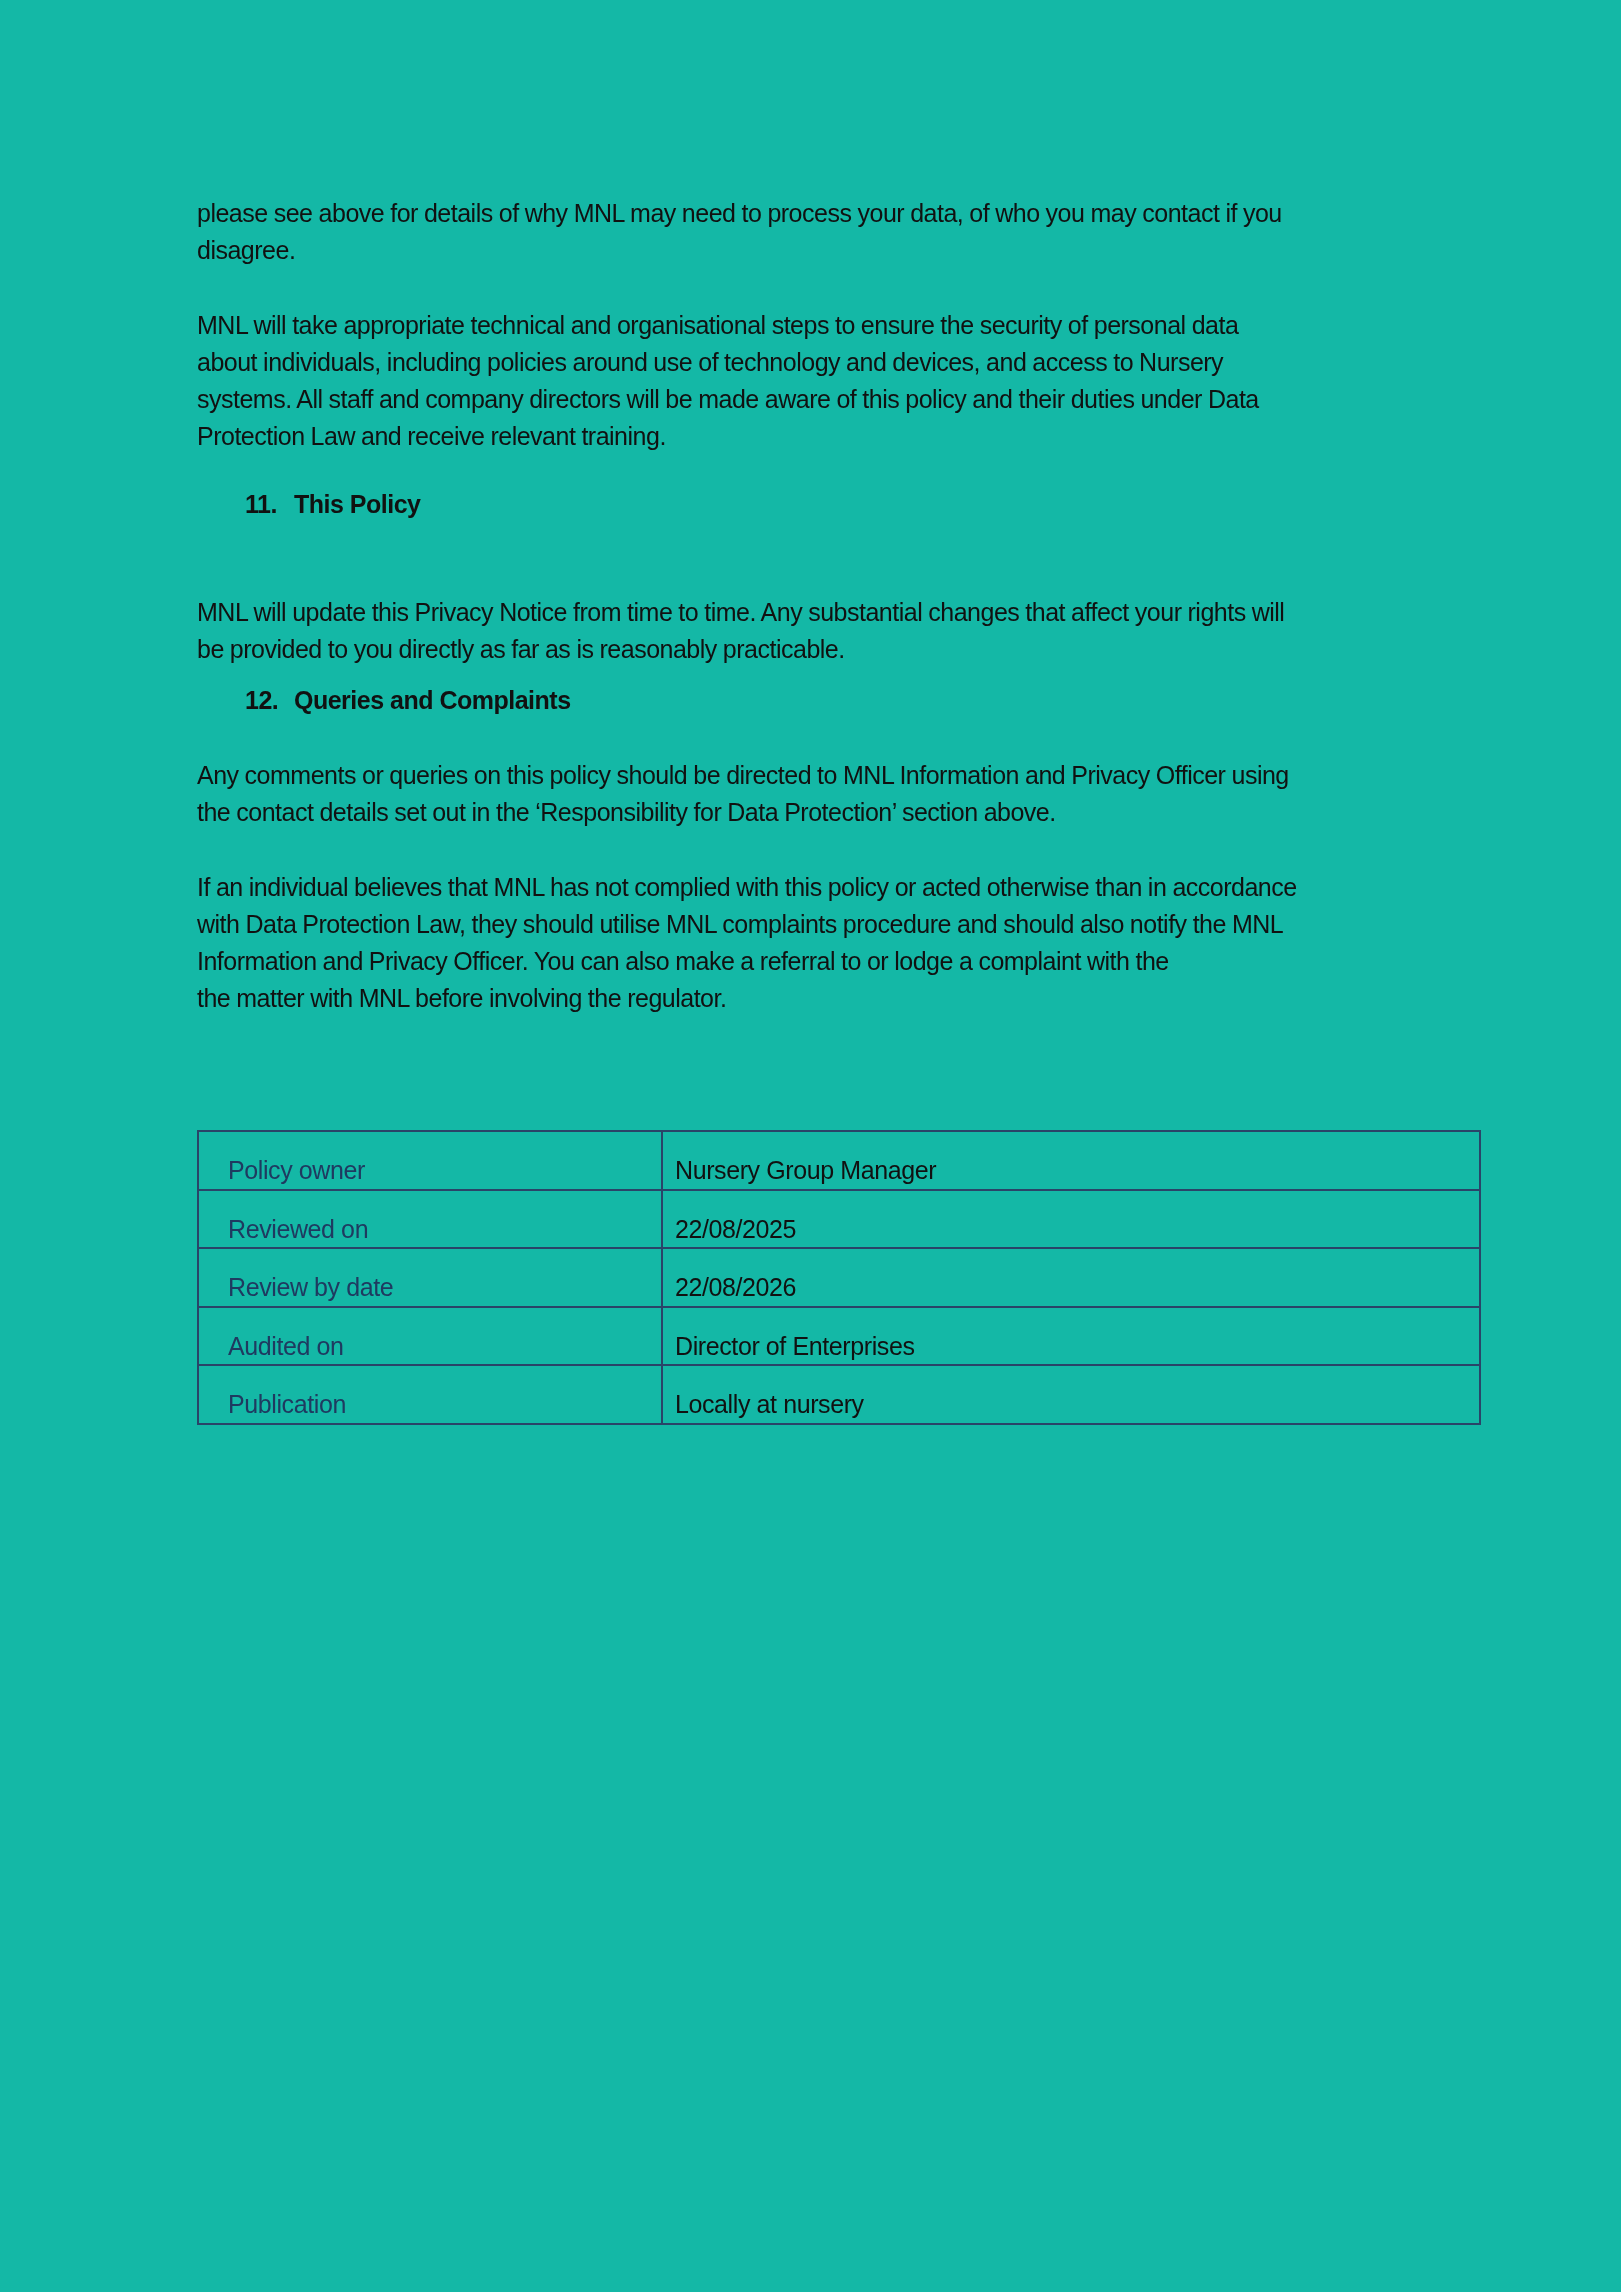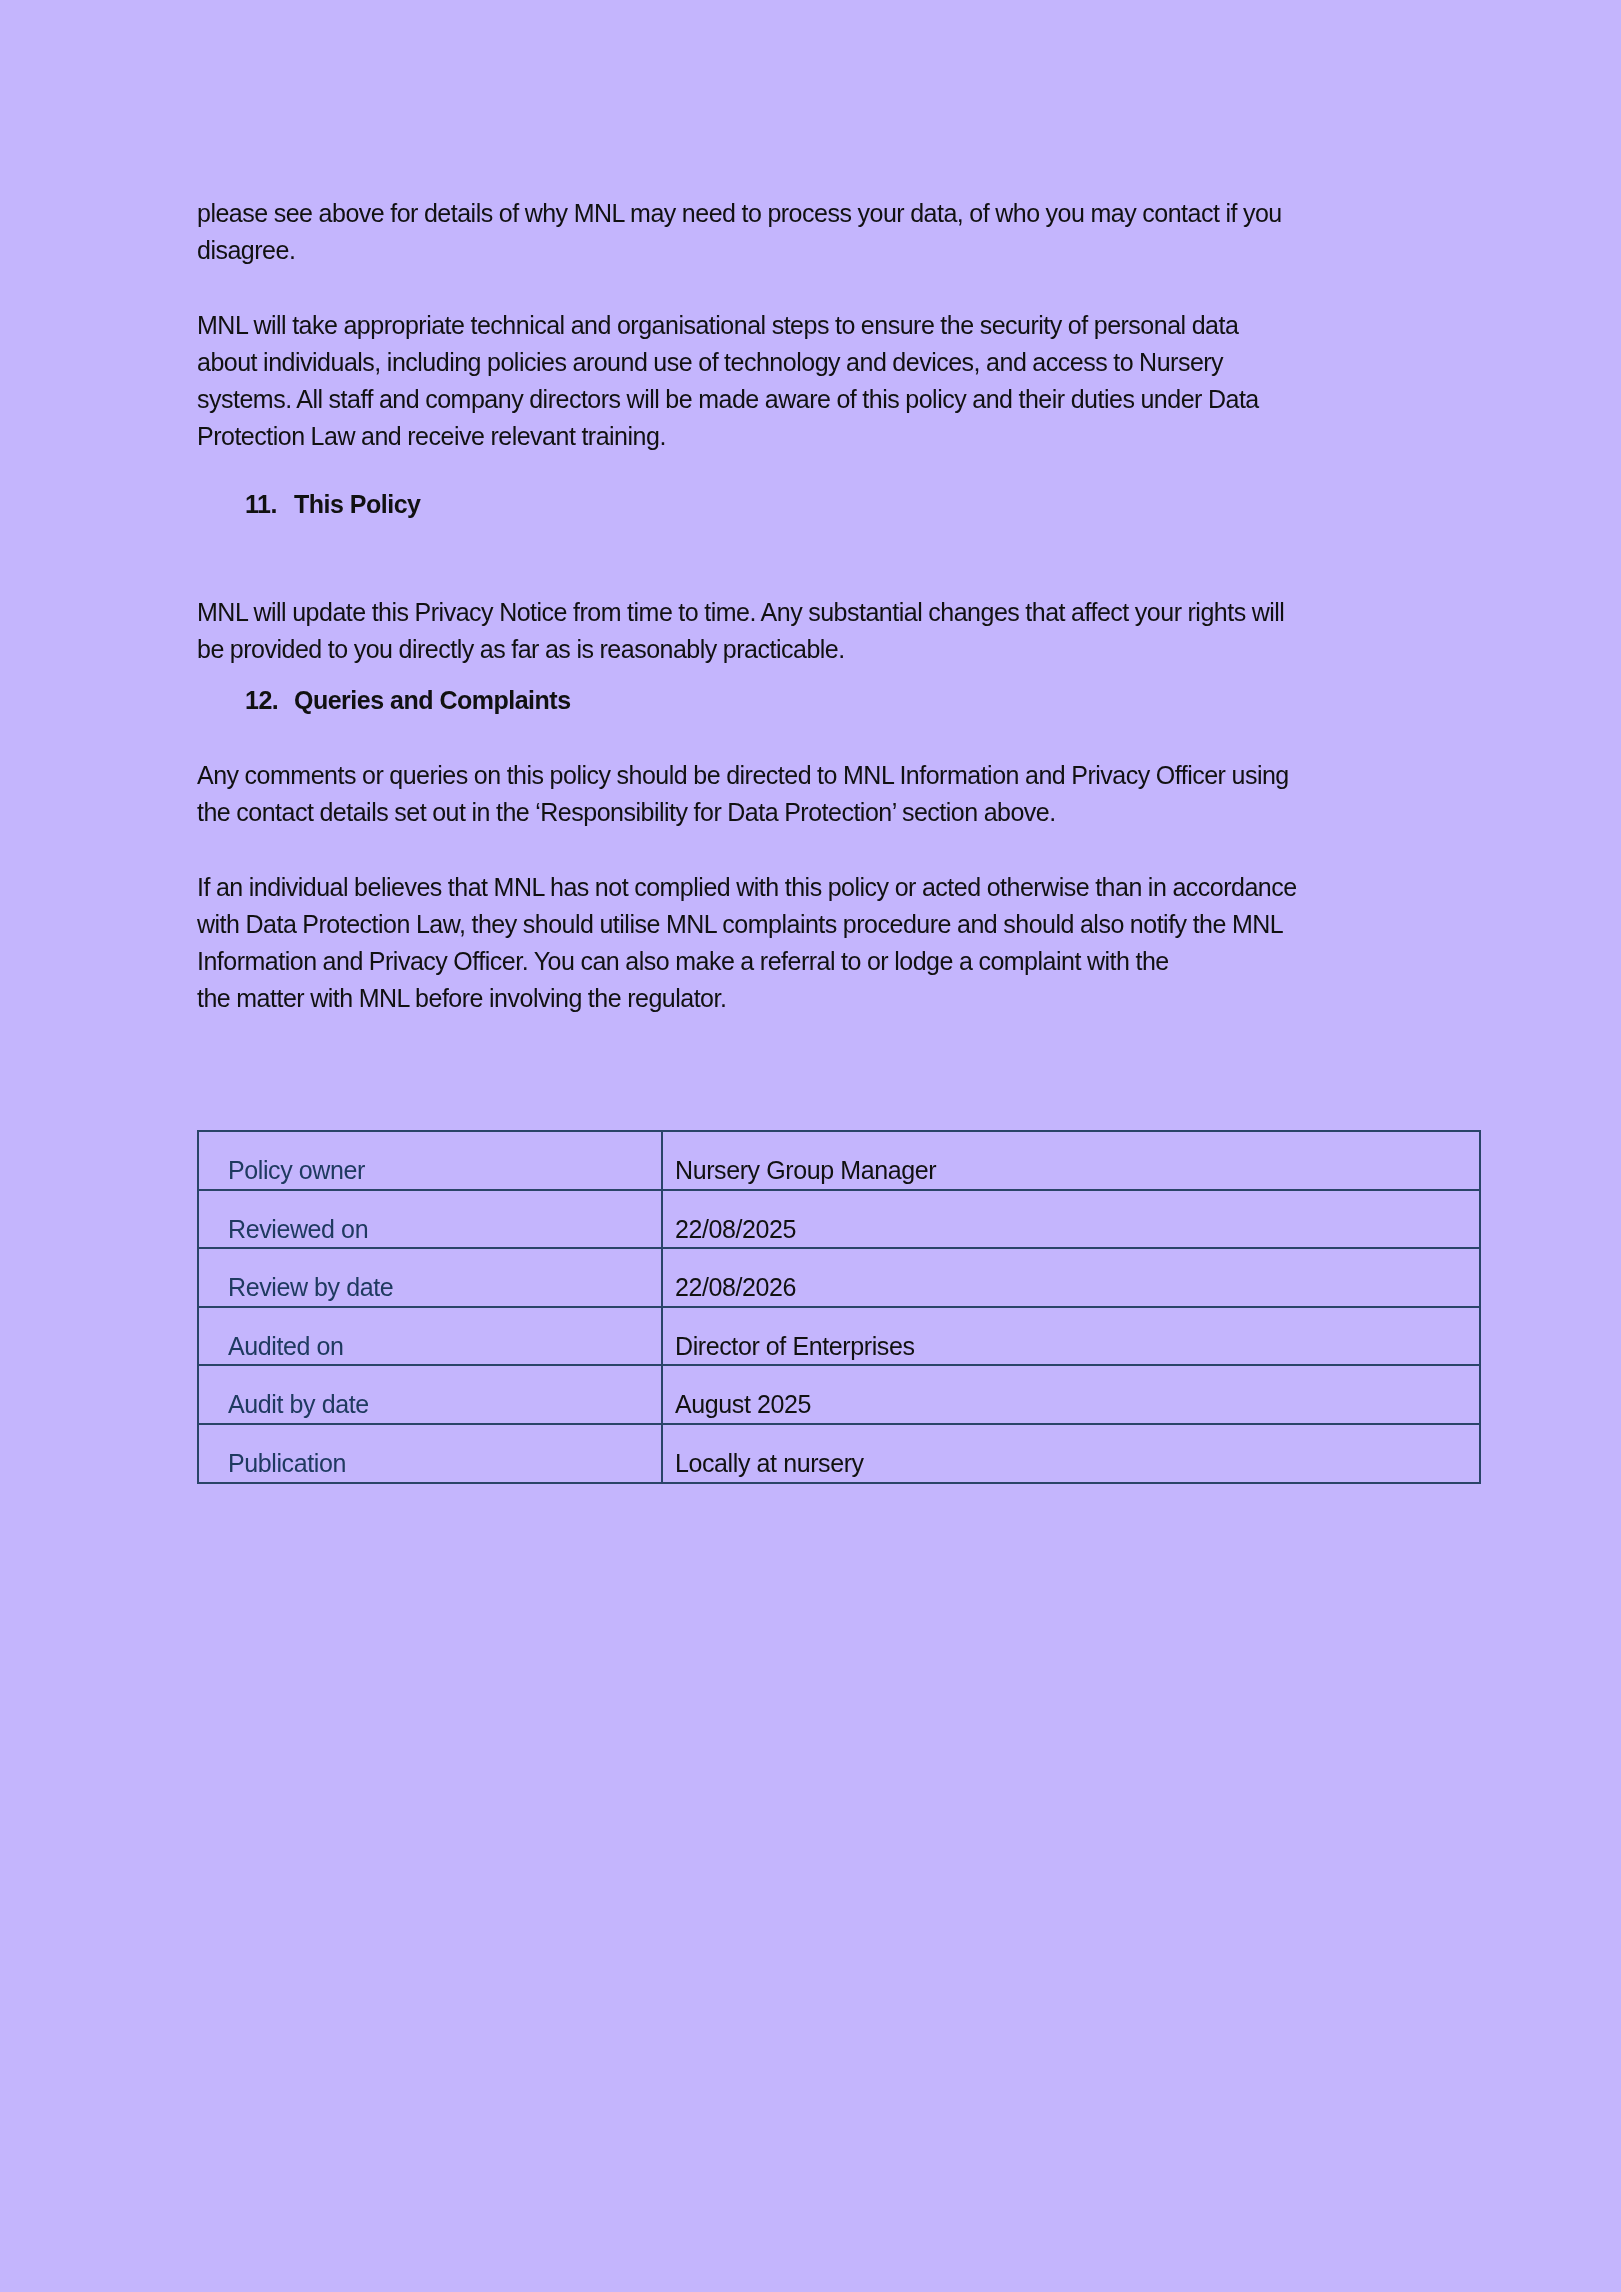--- a/index.html
+++ b/index.html
@@ -13,21 +13,21 @@
     position: relative;
     overflow: hidden;
     font-family: "Liberation Sans", sans-serif;
     color: #111111;
   }
   .page {
     position: absolute;
     left: 0; top: 0;
     width: 1622px;
     height: 2293px;
-    background: #c4b5fd;
+    background: #14b8a6;
   }
   .para {
     position: absolute;
     left: 197px;
     width: 1236px;
     font-size: 25px;
     line-height: 37px;
     letter-spacing: -0.5px;
     word-spacing: -0.4px;
     margin: 0;
@@ -127,24 +127,20 @@
       </tr>
       <tr>
         <td class="label">Review by date</td>
         <td class="value">22/08/2026</td>
       </tr>
       <tr>
         <td class="label">Audited on</td>
         <td class="value">Director of Enterprises</td>
       </tr>
       <tr>
-        <td class="label">Audit by date</td>
-        <td class="value">August 2025</td>
-      </tr>
-      <tr>
         <td class="label">Publication</td>
         <td class="value">Locally at nursery</td>
       </tr>
     </tbody>
   </table>
 
 </div>
 
 
 </body></html>

